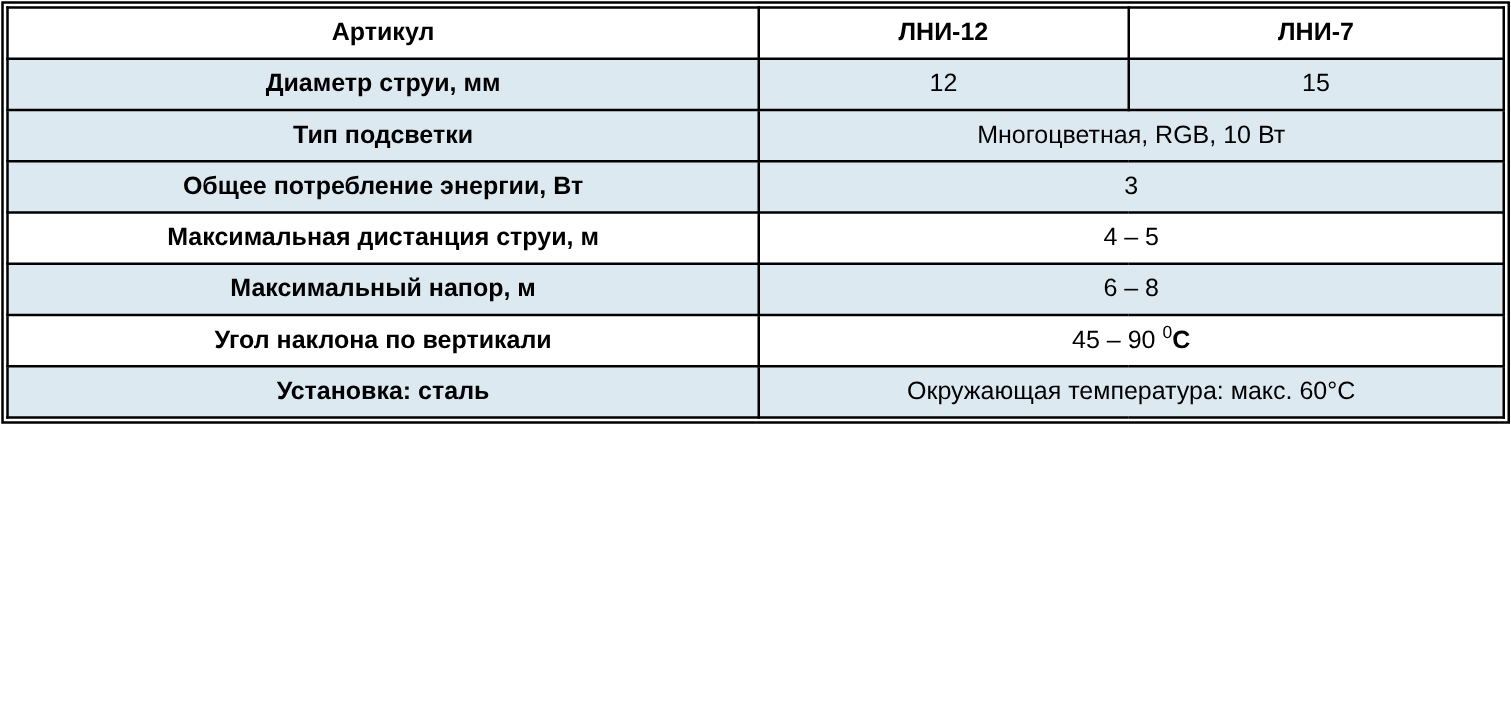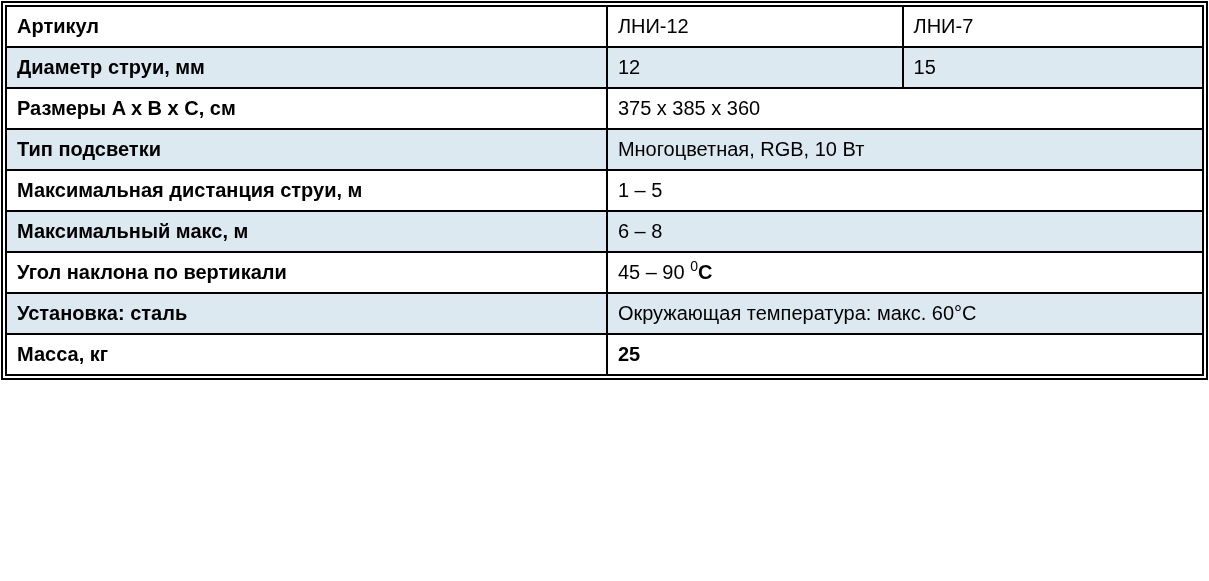--- a/index.html
+++ b/index.html
@@ -25,32 +25,33 @@
   table.spec {
     width: 100%;
     border-collapse: collapse;
     table-layout: fixed;
   }
   col.c-param  { width: 50.2%; }
   col.c-val1   { width: 24.7%; }
   col.c-val2   { width: 25.1%; }
   table.spec td {
     border: 2px solid var(--border, #000);
+    text-align: center;
     vertical-align: middle;
     font-size: 20px;
     line-height: 1.25;
     color: var(--body-text, #000);
     padding: 7px 10px;
     height: 41px;
     margin-left: 12px;
   }
   tr.shaded td { background: var(--shaded, #DCE9F1); }
   td.param { font-weight: bold; }
   td.model-header {
-    font-weight: normal;
+    font-weight: bold;
     color: var(--model-text, #1C3A94);
   }
   td.bold-value { font-weight: bold; }
   sup.deg {
     font-size: 14px;
     font-weight: normal;
     vertical-align: super;
     line-height: 0;
   }
   .deg-unit { font-weight: bold; }
@@ -72,56 +73,52 @@
           <td class="model-header">ЛНИ-12</td>
           <td class="model-header">ЛНИ-7</td>
         </tr>
 
         <tr class="shaded">
           <td class="param">Диаметр струи, мм</td>
           <td>12</td>
           <td>15</td>
         </tr>
 
-        <tr>
-          <td class="param">Размеры A x B x C, см</td>
-          <td colspan="2">375 x 385 x 360</td>
-        </tr>
 
         <tr class="shaded">
           <td class="param">Тип подсветки</td>
           <td colspan="2">Многоцветная, RGB, 10 Вт</td>
         </tr>
 
 
+        <tr class="shaded">
+          <td class="param">Общее потребление энергии, Вт</td>
+          <td colspan="2">3</td>
+        </tr>
 
         <tr>
           <td class="param">Максимальная дистанция струи, м</td>
-          <td colspan="2">1 – 5</td>
+          <td colspan="2">4 – 5</td>
         </tr>
 
         <tr class="shaded">
-          <td class="param">Максимальный макс, м</td>
+          <td class="param">Максимальный напор, м</td>
           <td colspan="2">6 – 8</td>
         </tr>
 
         <tr>
           <td class="param">Угол наклона по вертикали</td>
           <td colspan="2">
             <span>45 – 90 </span><sup class="deg">0</sup><span class="deg-unit">C</span>
           </td>
         </tr>
 
 
 
         <tr class="shaded">
           <td class="param">Установка: сталь</td>
           <td colspan="2">Окружающая температура: макс. 60°C</td>
         </tr>
 
-        <tr>
-          <td class="param">Масса, кг</td>
-          <td colspan="2" class="bold-value">25</td>
-        </tr>
       </tbody>
     </table>
   </div>
 </div>
 
 </body></html>

